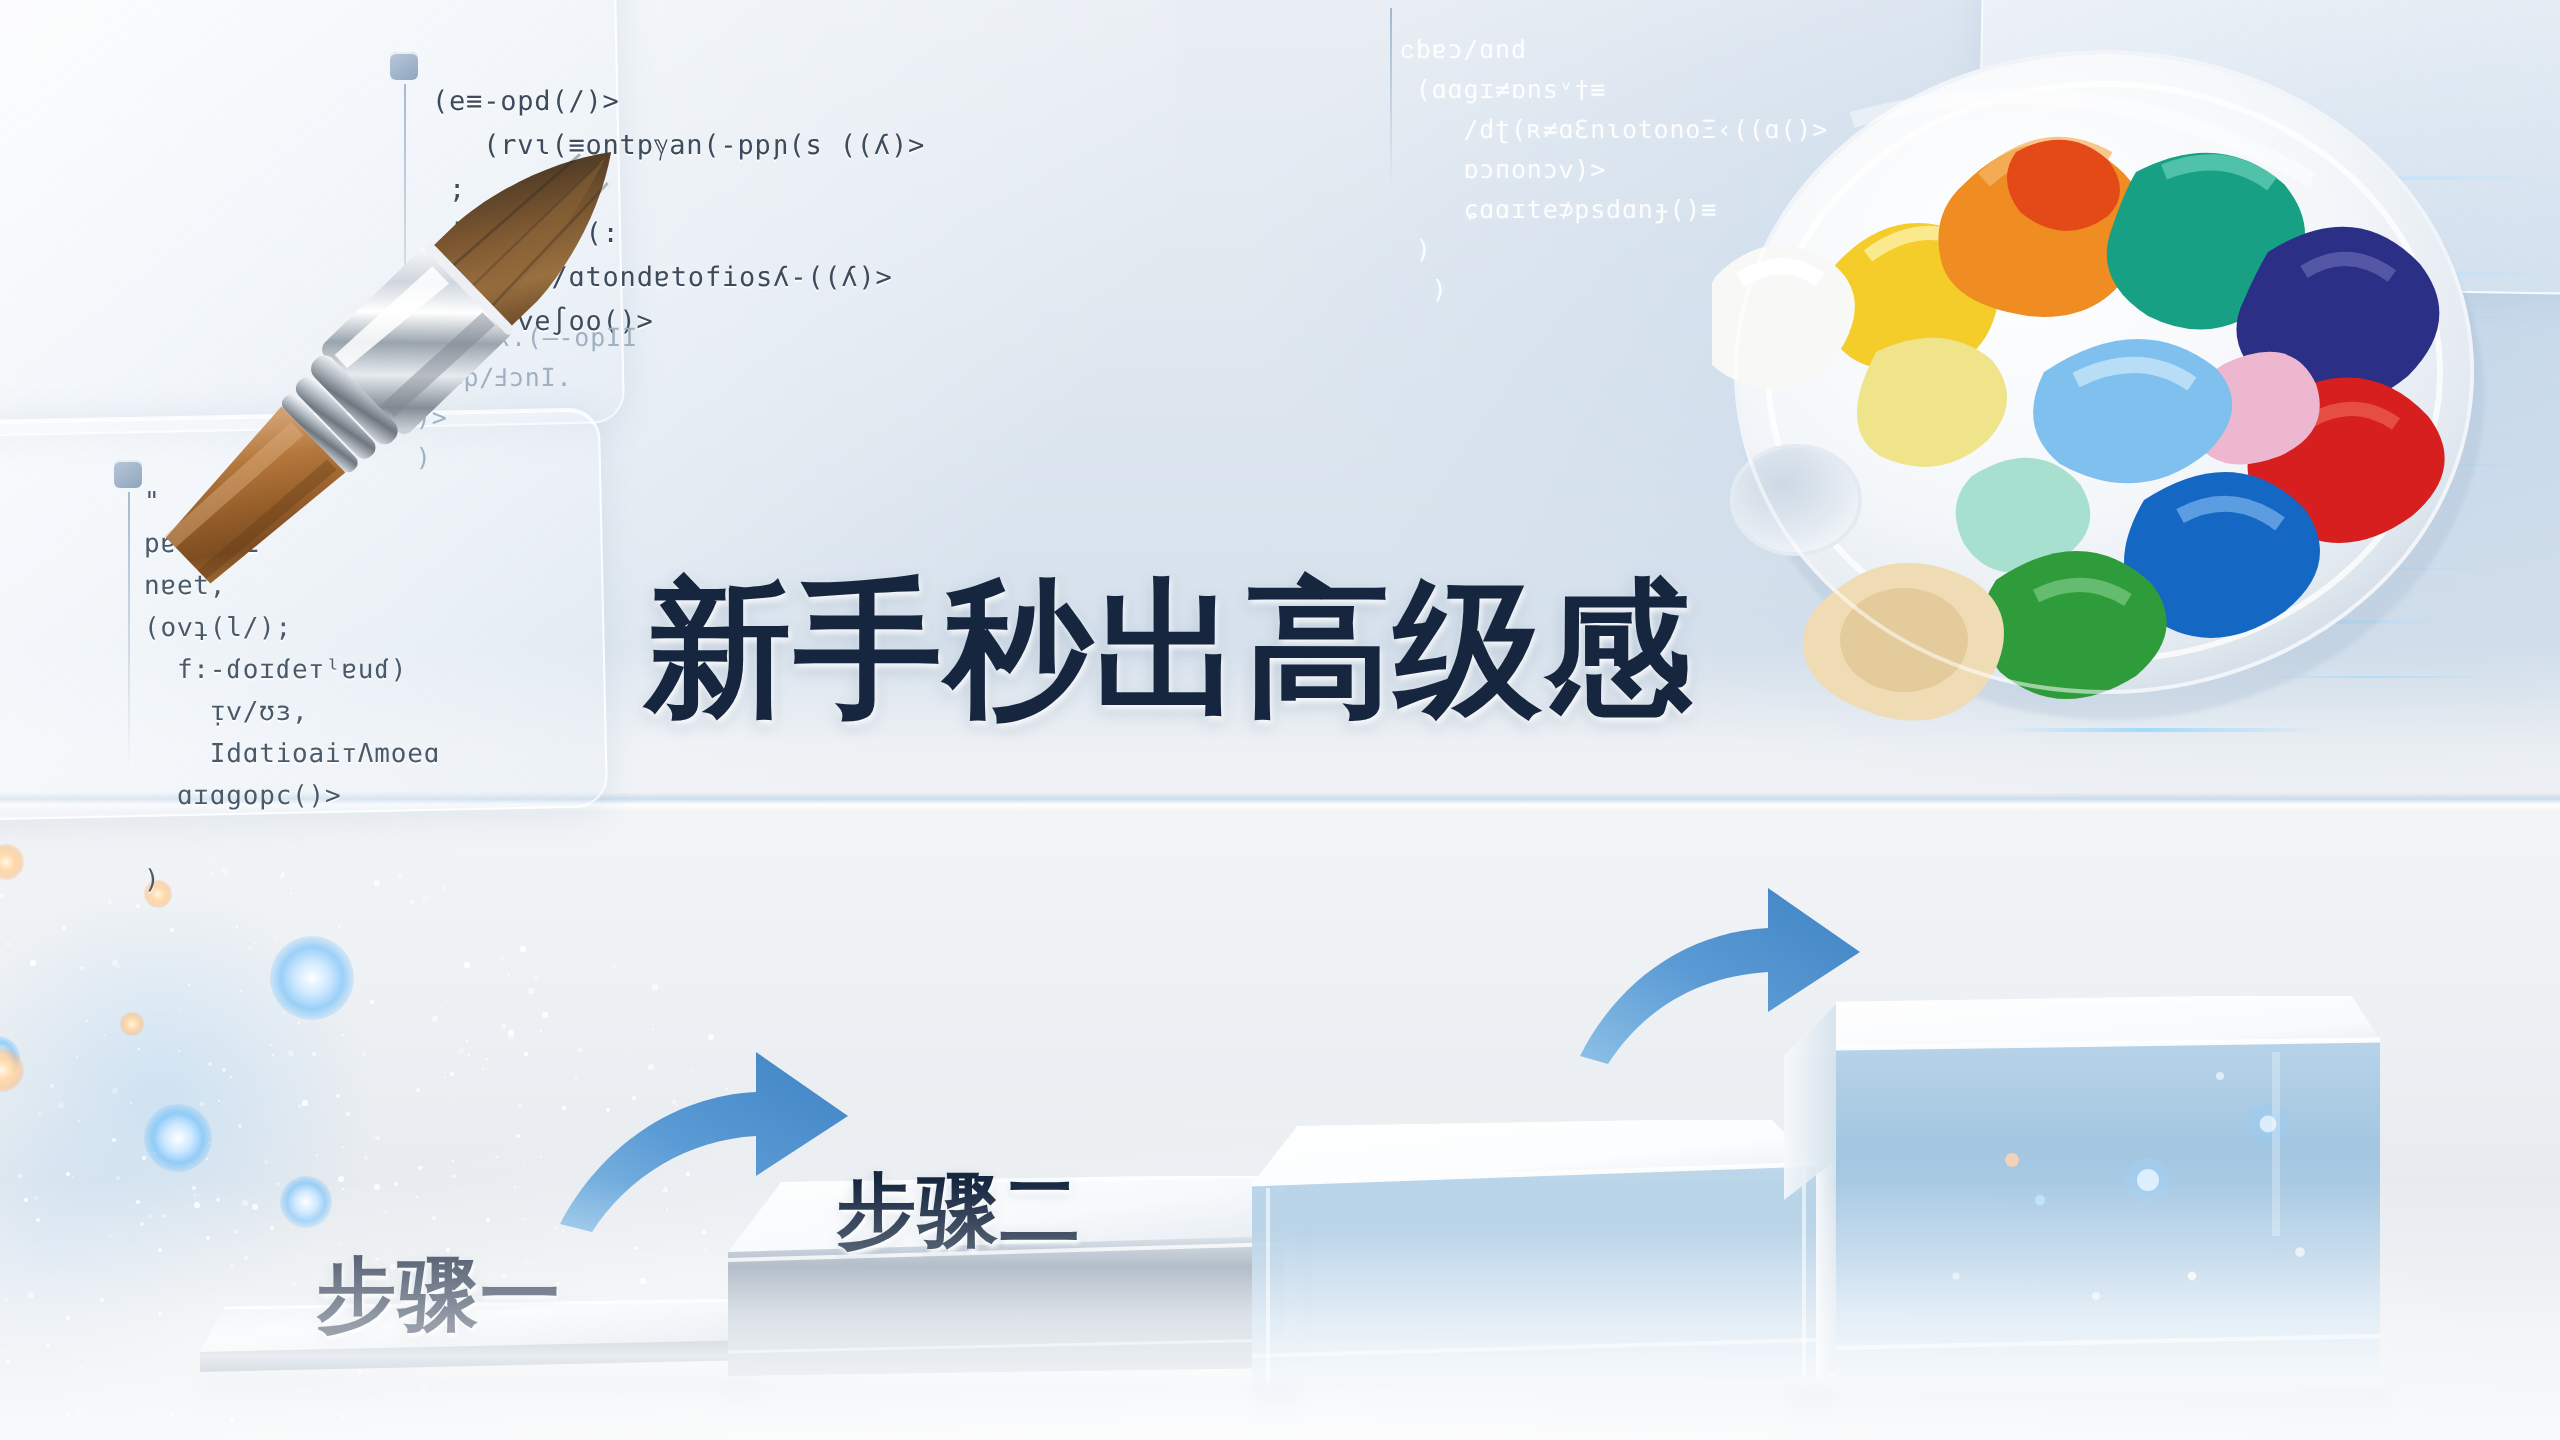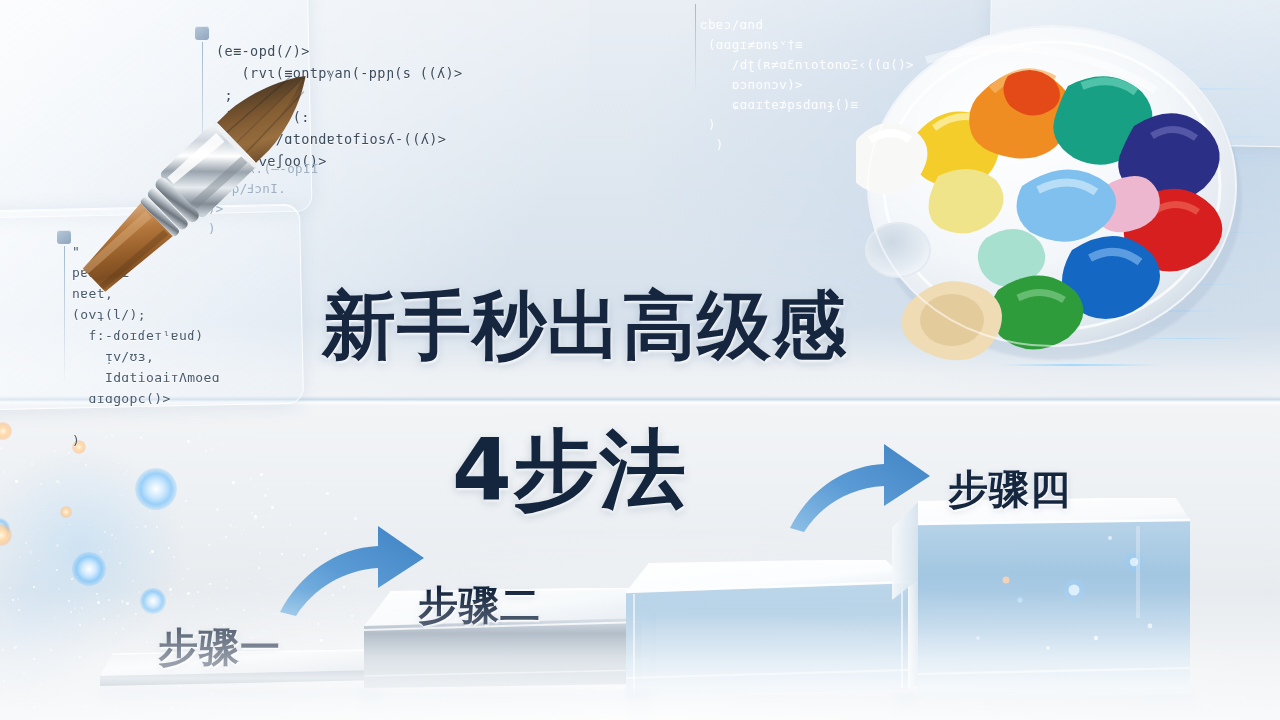--- a/index.html
+++ b/index.html
@@ -613,21 +613,20 @@
         <path d="M2 124 q26 -26 56 -8 q22 16 8 42 q-18 30 -50 20 q-26 -10 -22 -30 q2 -14 8 -24 Z" fill="#f8f9f7"></path>
         <path d="M14 126 q22 -14 40 0" stroke="#ffffff" stroke-width="8" fill="none" opacity=".9"></path>
       </g>
 
       <ellipse cx="196" cy="172" rx="184" ry="160" fill="none" stroke="rgba(255,255,255,.55)" stroke-width="2"></ellipse>
       <path d="M70 46 q120 -34 230 30" stroke="rgba(255,255,255,.8)" stroke-width="8" fill="none" opacity=".55"></path>
     </svg>
   </div>
 
   <div class="subtitle">新手秒出高级感</div>
-  <div class="steps-title">4步法</div>
 
   <div class="podium" style="left:90px;top:648px;width:290px;height:42px;">
     <svg width="300" height="50" viewBox="0 0 300 50">
       <defs>
         <linearGradient id="p1top" x1="0%" y1="0%" x2="100%" y2="100%">
           <stop offset="0%" stop-color="#e3e8ee"></stop>
             <stop offset="40%" stop-color="#f6f8fa"></stop>
           <stop offset="100%" stop-color="#ced7e1"></stop>
         </linearGradient>
         <linearGradient id="p1side" x1="0%" y1="0%" x2="0%" y2="100%">
@@ -743,21 +742,20 @@
       <circle cx="246" cy="64" r="4.2" fill="#ffffff" opacity=".9"></circle>
       <circle cx="246" cy="64" r="10" fill="#8ecbff" opacity=".28"></circle>
       <circle cx="208" cy="140" r="2.2" fill="#ffffff" opacity=".75"></circle>
       <circle cx="160" cy="150" r="2" fill="#ffffff" opacity=".6"></circle>
       <circle cx="262" cy="128" r="2.4" fill="#ffffff" opacity=".65"></circle>
       <circle cx="90" cy="140" r="1.8" fill="#ffffff" opacity=".5"></circle>
       <circle cx="222" cy="40" r="2" fill="#ffffff" opacity=".6"></circle>
       <path d="M250 28 L250 120" stroke="rgba(255,255,255,.6)" stroke-width="4" opacity=".45"></path>
     </svg>
   </div>
-  <div class="step-label" style="left:948px;top:462px;">步骤四</div>
 
   <div class="refl" style="left:100px;top:688px;width:280px;height:22px;"></div>
   <div class="refl" style="left:360px;top:690px;width:290px;height:28px;"></div>
   <div class="refl" style="left:626px;top:692px;width:290px;height:28px;"></div>
   <div class="refl" style="left:896px;top:694px;width:300px;height:26px;"></div>
 
   <div class="arrow" style="left:274px;top:518px;width:160px;height:100px;">
     <svg width="160" height="100" viewBox="0 0 160 100">
       <defs>
         <linearGradient id="arw1" x1="0%" y1="100%" x2="100%" y2="0%">

